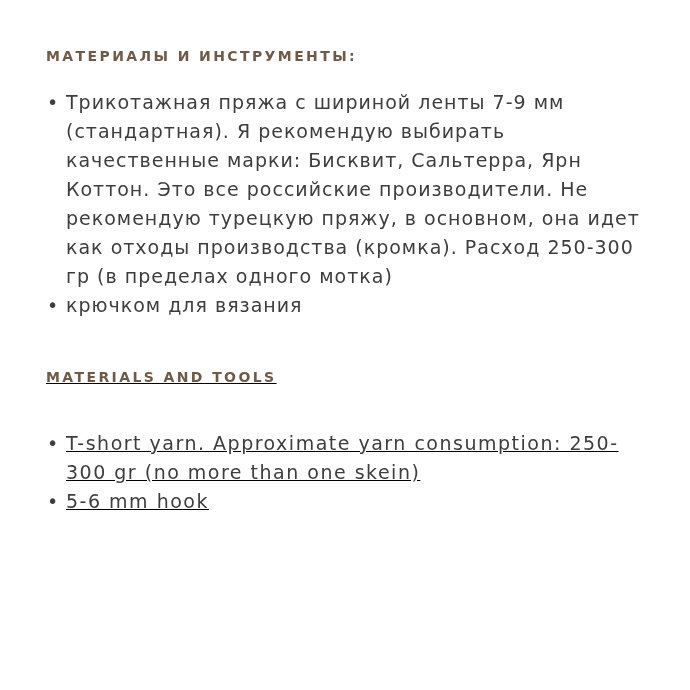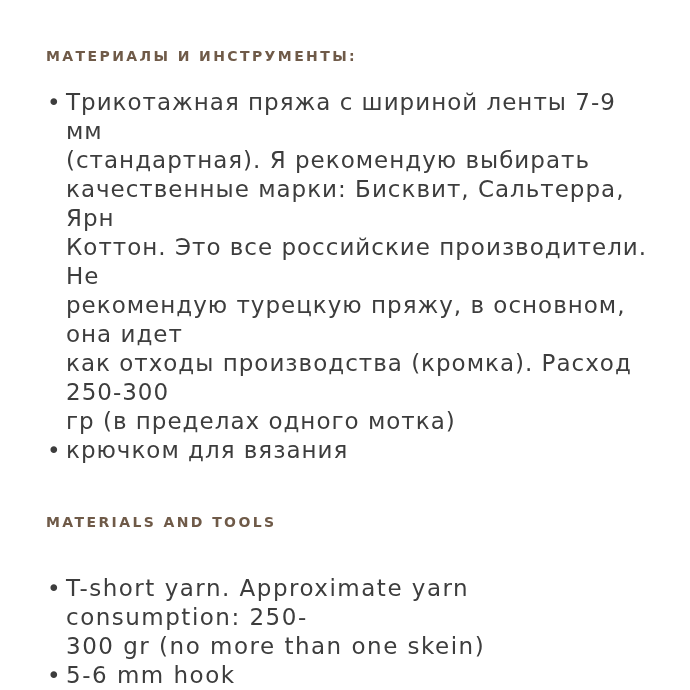--- a/index.html
+++ b/index.html
@@ -24,37 +24,37 @@
     line-height: 16px;
     font-weight: 700;
     letter-spacing: 2.4px;
     text-transform: uppercase;
   }
   .materials-list {
     list-style: none;
     margin: 24px 0 0 0;
     padding: 0;
     color: var(--body-text);
-    font-size: 23px;
+    font-size: 19px;
     line-height: 29px;
     letter-spacing: 1px;
   }
   .list-item {
     position: relative;
     padding-left: 20px;
     white-space: pre-line;
   }
   .list-item::before {
     content: "\2022";
     position: absolute;
     left: 1px;
     top: 0;
     color: var(--body-text);
   }
-  .section-en { margin-top: 49px; }
+  .section-en { margin-top: 49px; text-decoration: underline; }
   .section-en .materials-list {
     margin-top: 44px;
     letter-spacing: 1.5px;
   }
 </style>
 </head>
 <body>
 
 <div class="page">
 

